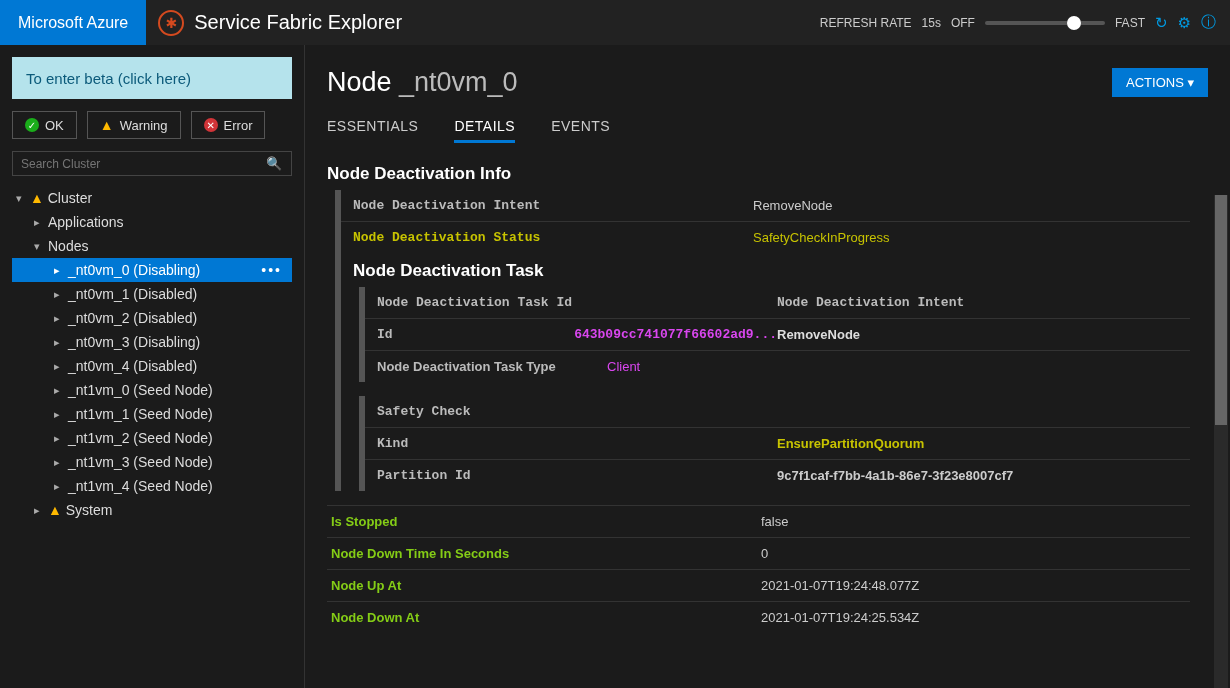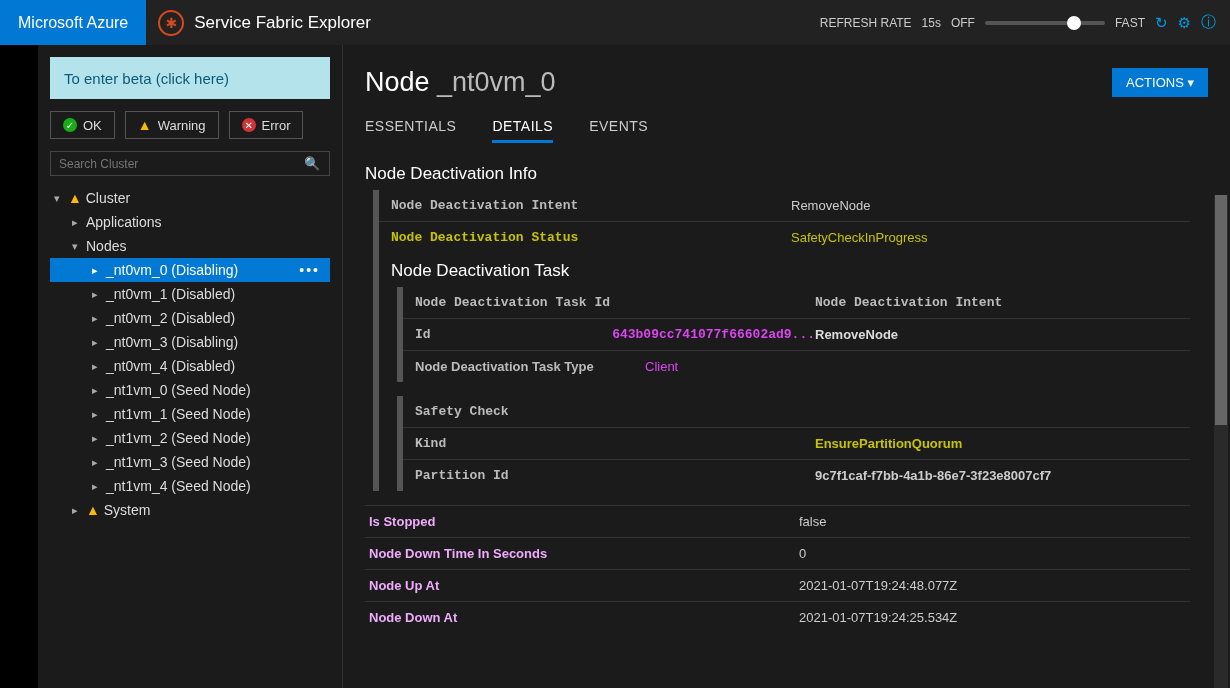--- a/index.html
+++ b/index.html
@@ -30,21 +30,21 @@
   width: 26px; height: 26px;
   border: 2px solid #d44a1f;
   border-radius: 50%;
   margin: 0 10px 0 12px;
   display: flex; align-items:center; justify-content:center;
   color:#d44a1f; font-size:14px;
   align-self:center;
 }
 .app-title {
   color: #fff;
-  font-size: 17px;
+  font-size: 20px;
   font-weight: 300;
   display:flex; align-items:center;
 }
 .topbar-right {
   margin-left:auto;
   display:flex;
   align-items:center;
   gap:10px;
   padding-right:14px;
   color:#ccc;
@@ -52,21 +52,21 @@
 }
 .slider {
   width:120px; height:4px; background:#555; position:relative; border-radius:2px;
 }
 .slider-thumb {
   position:absolute; right:24px; top:-5px; width:14px; height:14px;
   border-radius:50%; background:#fff;
 }
 .top-icon { color:#0099e0; font-size:15px; cursor:pointer; }
 
-.main { display:flex; height:643px;margin-left:38px; }
+.main { display:flex; height:643px; }
 
 
 .sidebar {
   width:305px;
   background:#1b1b1b;
   border-right:1px solid #333;
   padding:12px;
 }
 .beta-btn {
   background:#b5e3ec;
@@ -123,39 +123,39 @@
   margin-left:auto; background:#0078d4; color:#fff;
   padding:7px 14px; font-size:13px; border:none; cursor:pointer;
 }
 .tabs { display:flex; gap:36px; border-bottom:1px solid #1b1b1b; margin-bottom:12px;}
 .tab { color:#ccc; font-size:14px; padding:6px 0; cursor:pointer; letter-spacing:0.5px;}
 .tab.active { color:#fff; border-bottom:3px solid #0078d4; }
 
 .scroll-area {
   height:520px; overflow-y:auto; padding-right:18px;
 }
-.section-hd { font-size:17px; color:#fff; font-weight:400; margin:8px 0 6px; }
+.section-hd { font-size:17px; color:#fff; font-weight:700; margin:8px 0 6px; }
 .block { border-left:6px solid #555; margin:6px 0 14px 8px; }
 .row {
   display:flex; padding:8px 12px;
   border-top:1px solid #333;
 }
 .row:first-child { border-top:none; }
 .lbl { width:400px; color:#bbb; font-weight:600;font-family:Liberation Mono, monospace; }
 .val { color:#ccc; }
 .hl .lbl, .hl .val { color:#c7c300; }
 .hlval { color:#c7c300; font-weight:600; }
 .innerpair { display:flex; }
 .innerpair .k { width:230px; font-weight:600; color:#bbb; }
 .innerpair .v { color:#d946ef; }
 
 .plain-row {
   display:flex; padding:8px 4px; border-top:1px solid #333;
 }
-.plain-row .lbl2 { width:430px; color:#f0abfc; font-weight:600; }
+.plain-row .lbl2 { width:430px; color:#84cc16; font-weight:600; }
 .plain-row .val2 { color:#ccc; }
 
 
 .fake-scroll {
   position:absolute; right:2px; top:150px; width:14px; height:510px;
   background:#2a2a2a;
 }
 .fake-scroll-thumb {
   position:absolute; left:1px; top:0; width:12px; height:230px; background:#666;
 }

